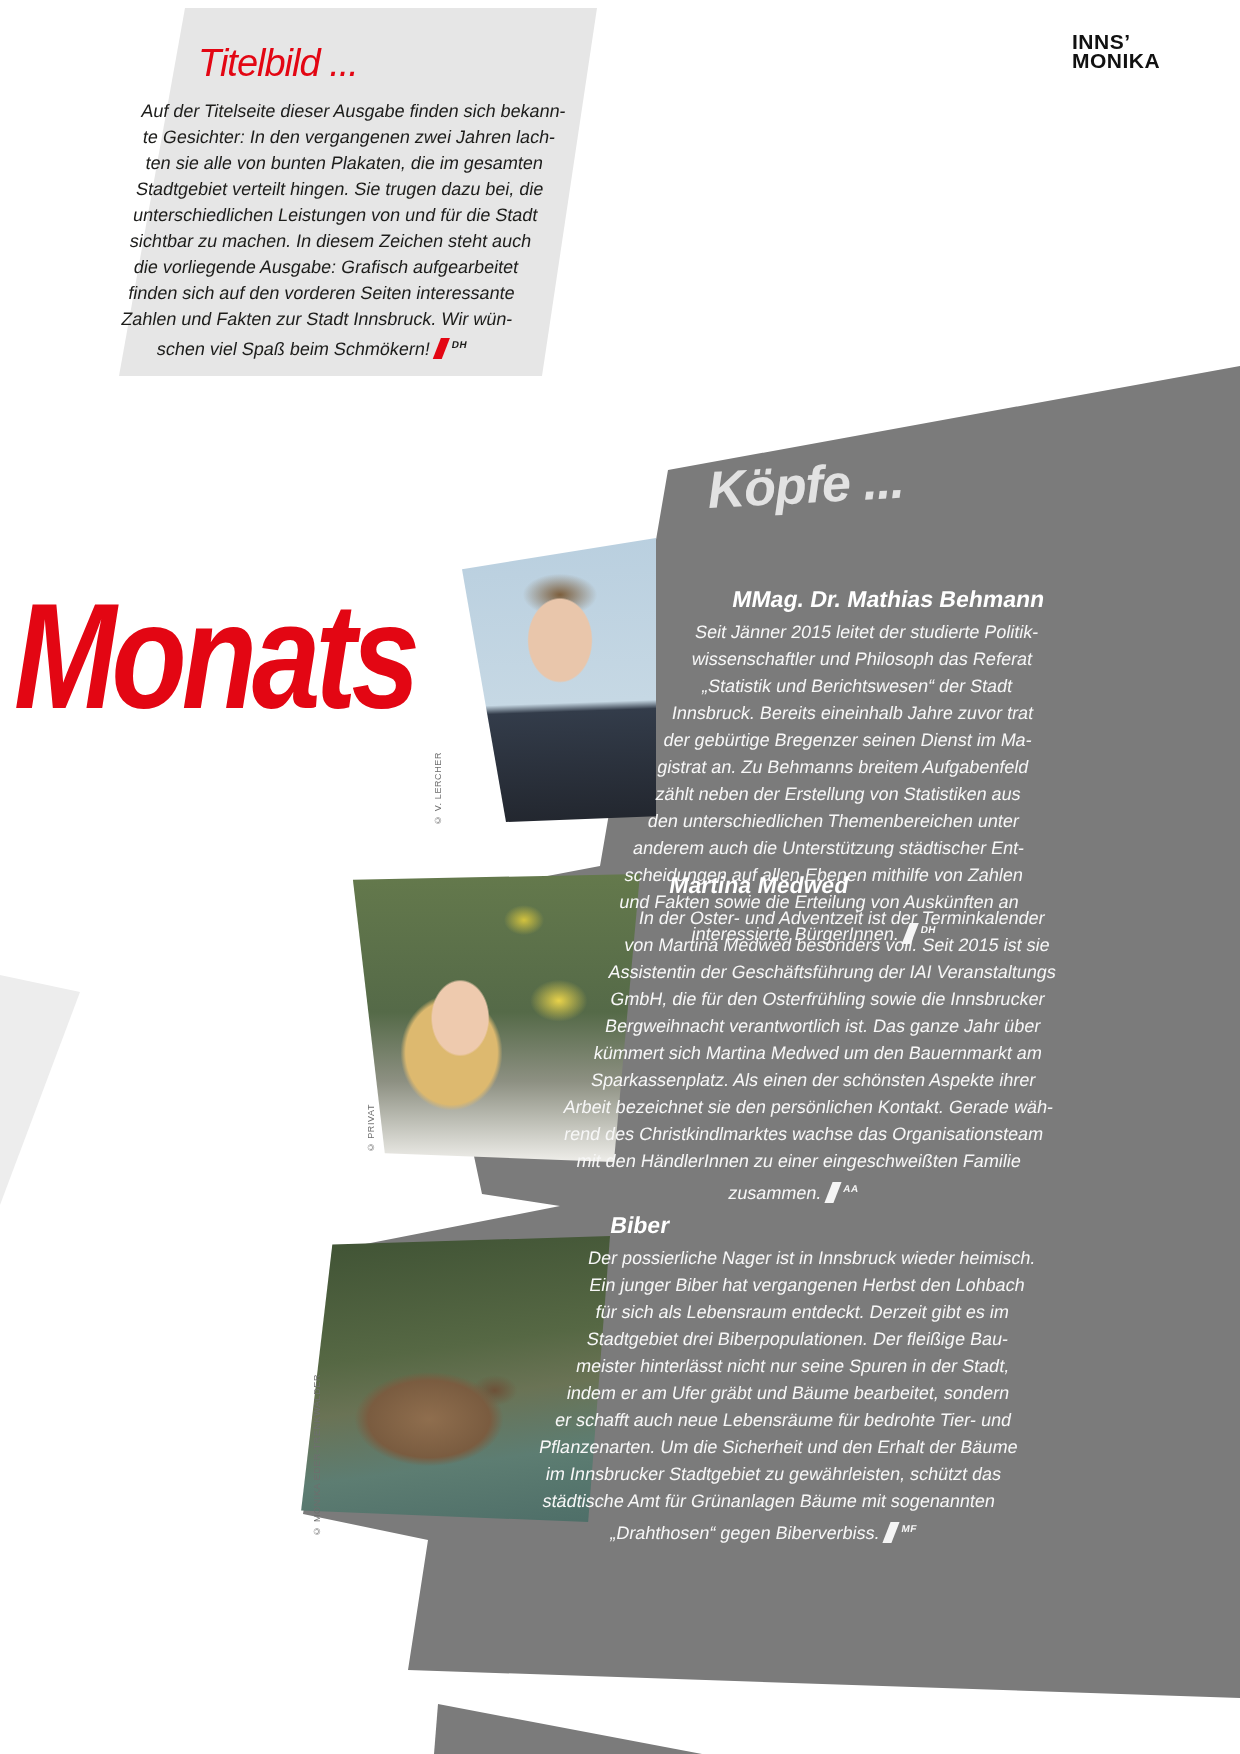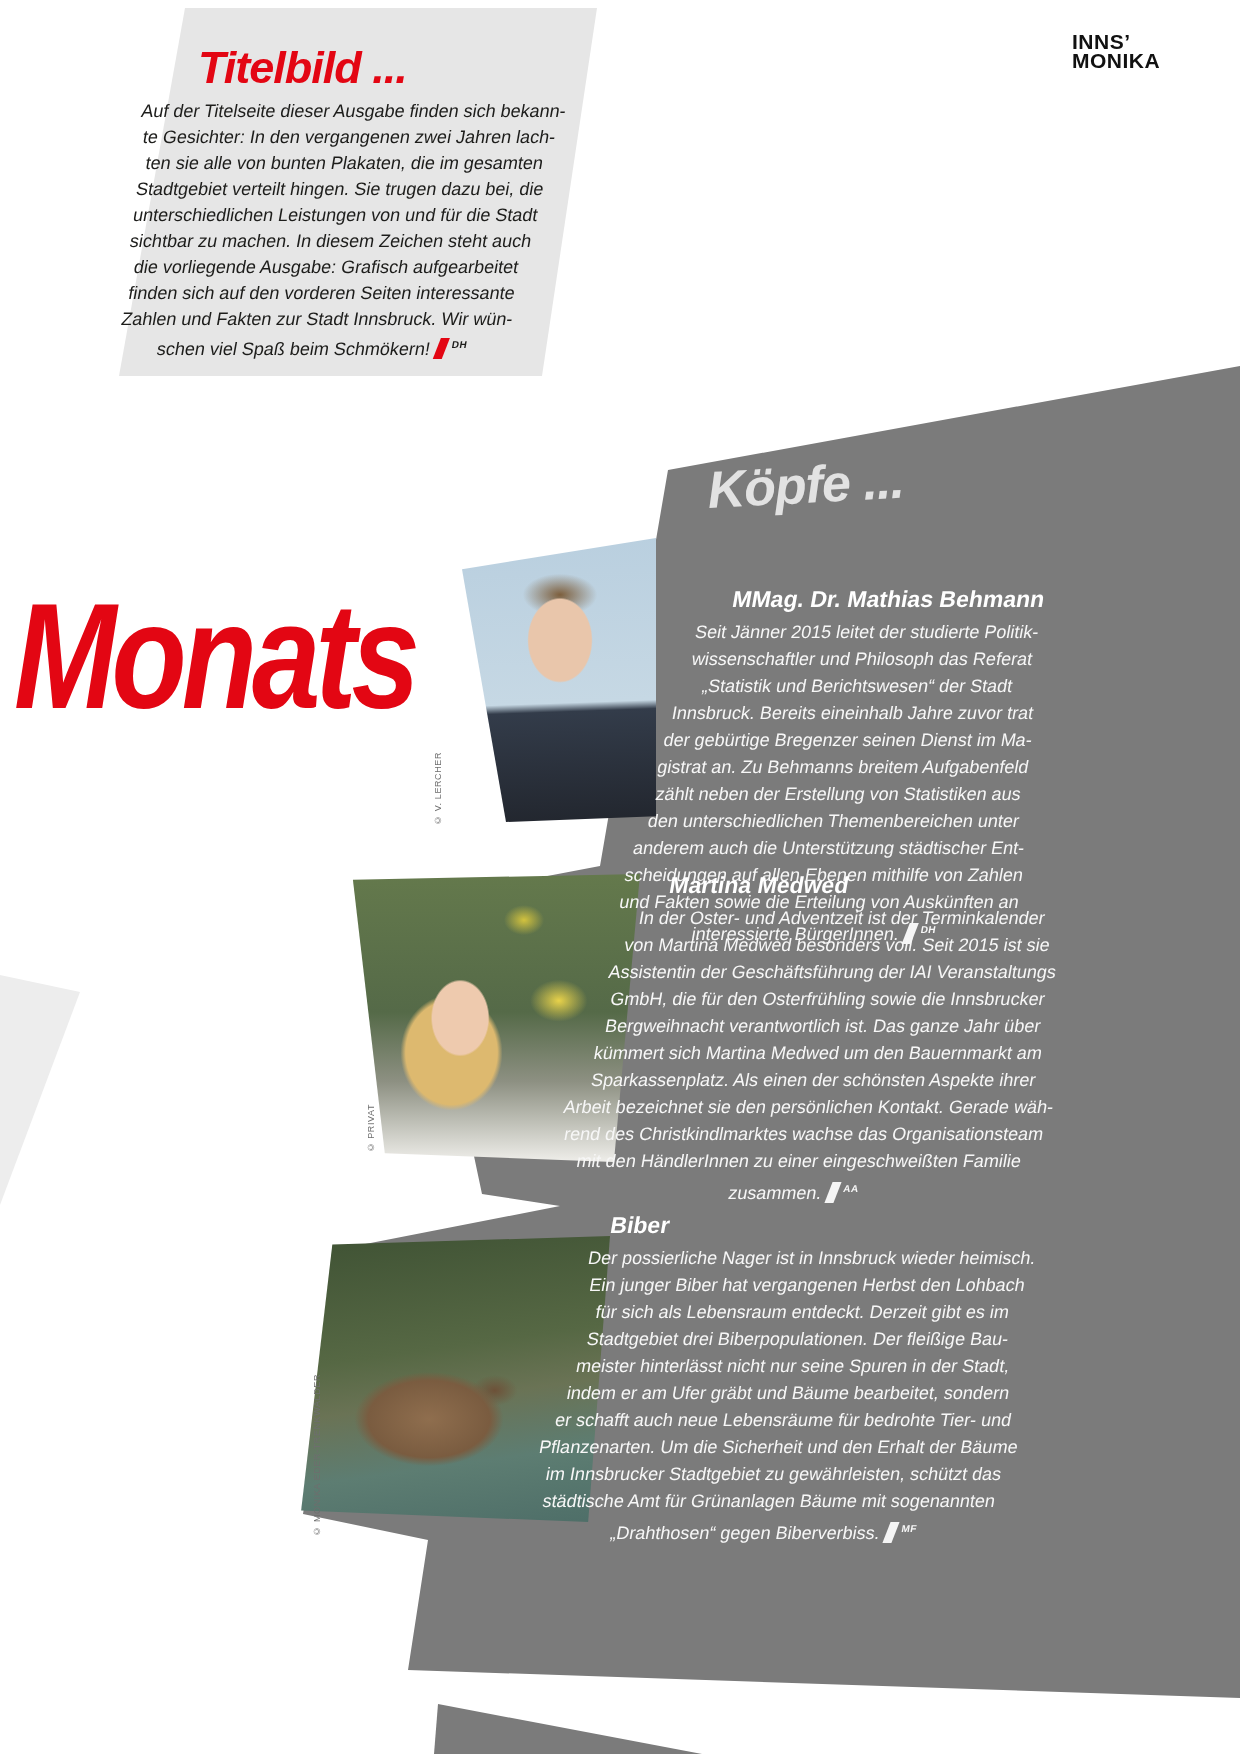--- a/index.html
+++ b/index.html
@@ -2,21 +2,21 @@
 <html><head>
 <meta charset="utf-8">
 <style>
   html,body{margin:0;padding:0;background:#fff;}
   #page{position:relative;width:1240px;height:1754px;background:#ffffff;overflow:hidden;
         font-family:"Liberation Sans",sans-serif;}
   svg.bg{position:absolute;left:0;top:0;z-index:0;}
 
   
   .titelbild-heading{position:absolute;left:198px;top:42px;z-index:2;
-      font-style:italic;font-weight:700;font-size:45px;color:#e30613;letter-spacing:-1px;}
+      font-style:italic;font-weight:400;font-size:38px;color:#e30613;letter-spacing:-1px;}
   .titelbild-body{position:absolute;left:128px;top:98px;width:456px;z-index:2;
       font-size:18px;line-height:26px;color:#1d1d1b;text-align:center;white-space:pre;
       transform:skewX(-10deg);transform-origin:top center;}
 
   
   .logo{position:absolute;left:1072px;top:32px;z-index:2;color:#111;
       font-weight:700;font-size:21px;line-height:19px;letter-spacing:0.5px;}
 
   
   .monats{position:absolute;left:14px;top:578px;z-index:2;color:#e30613;

